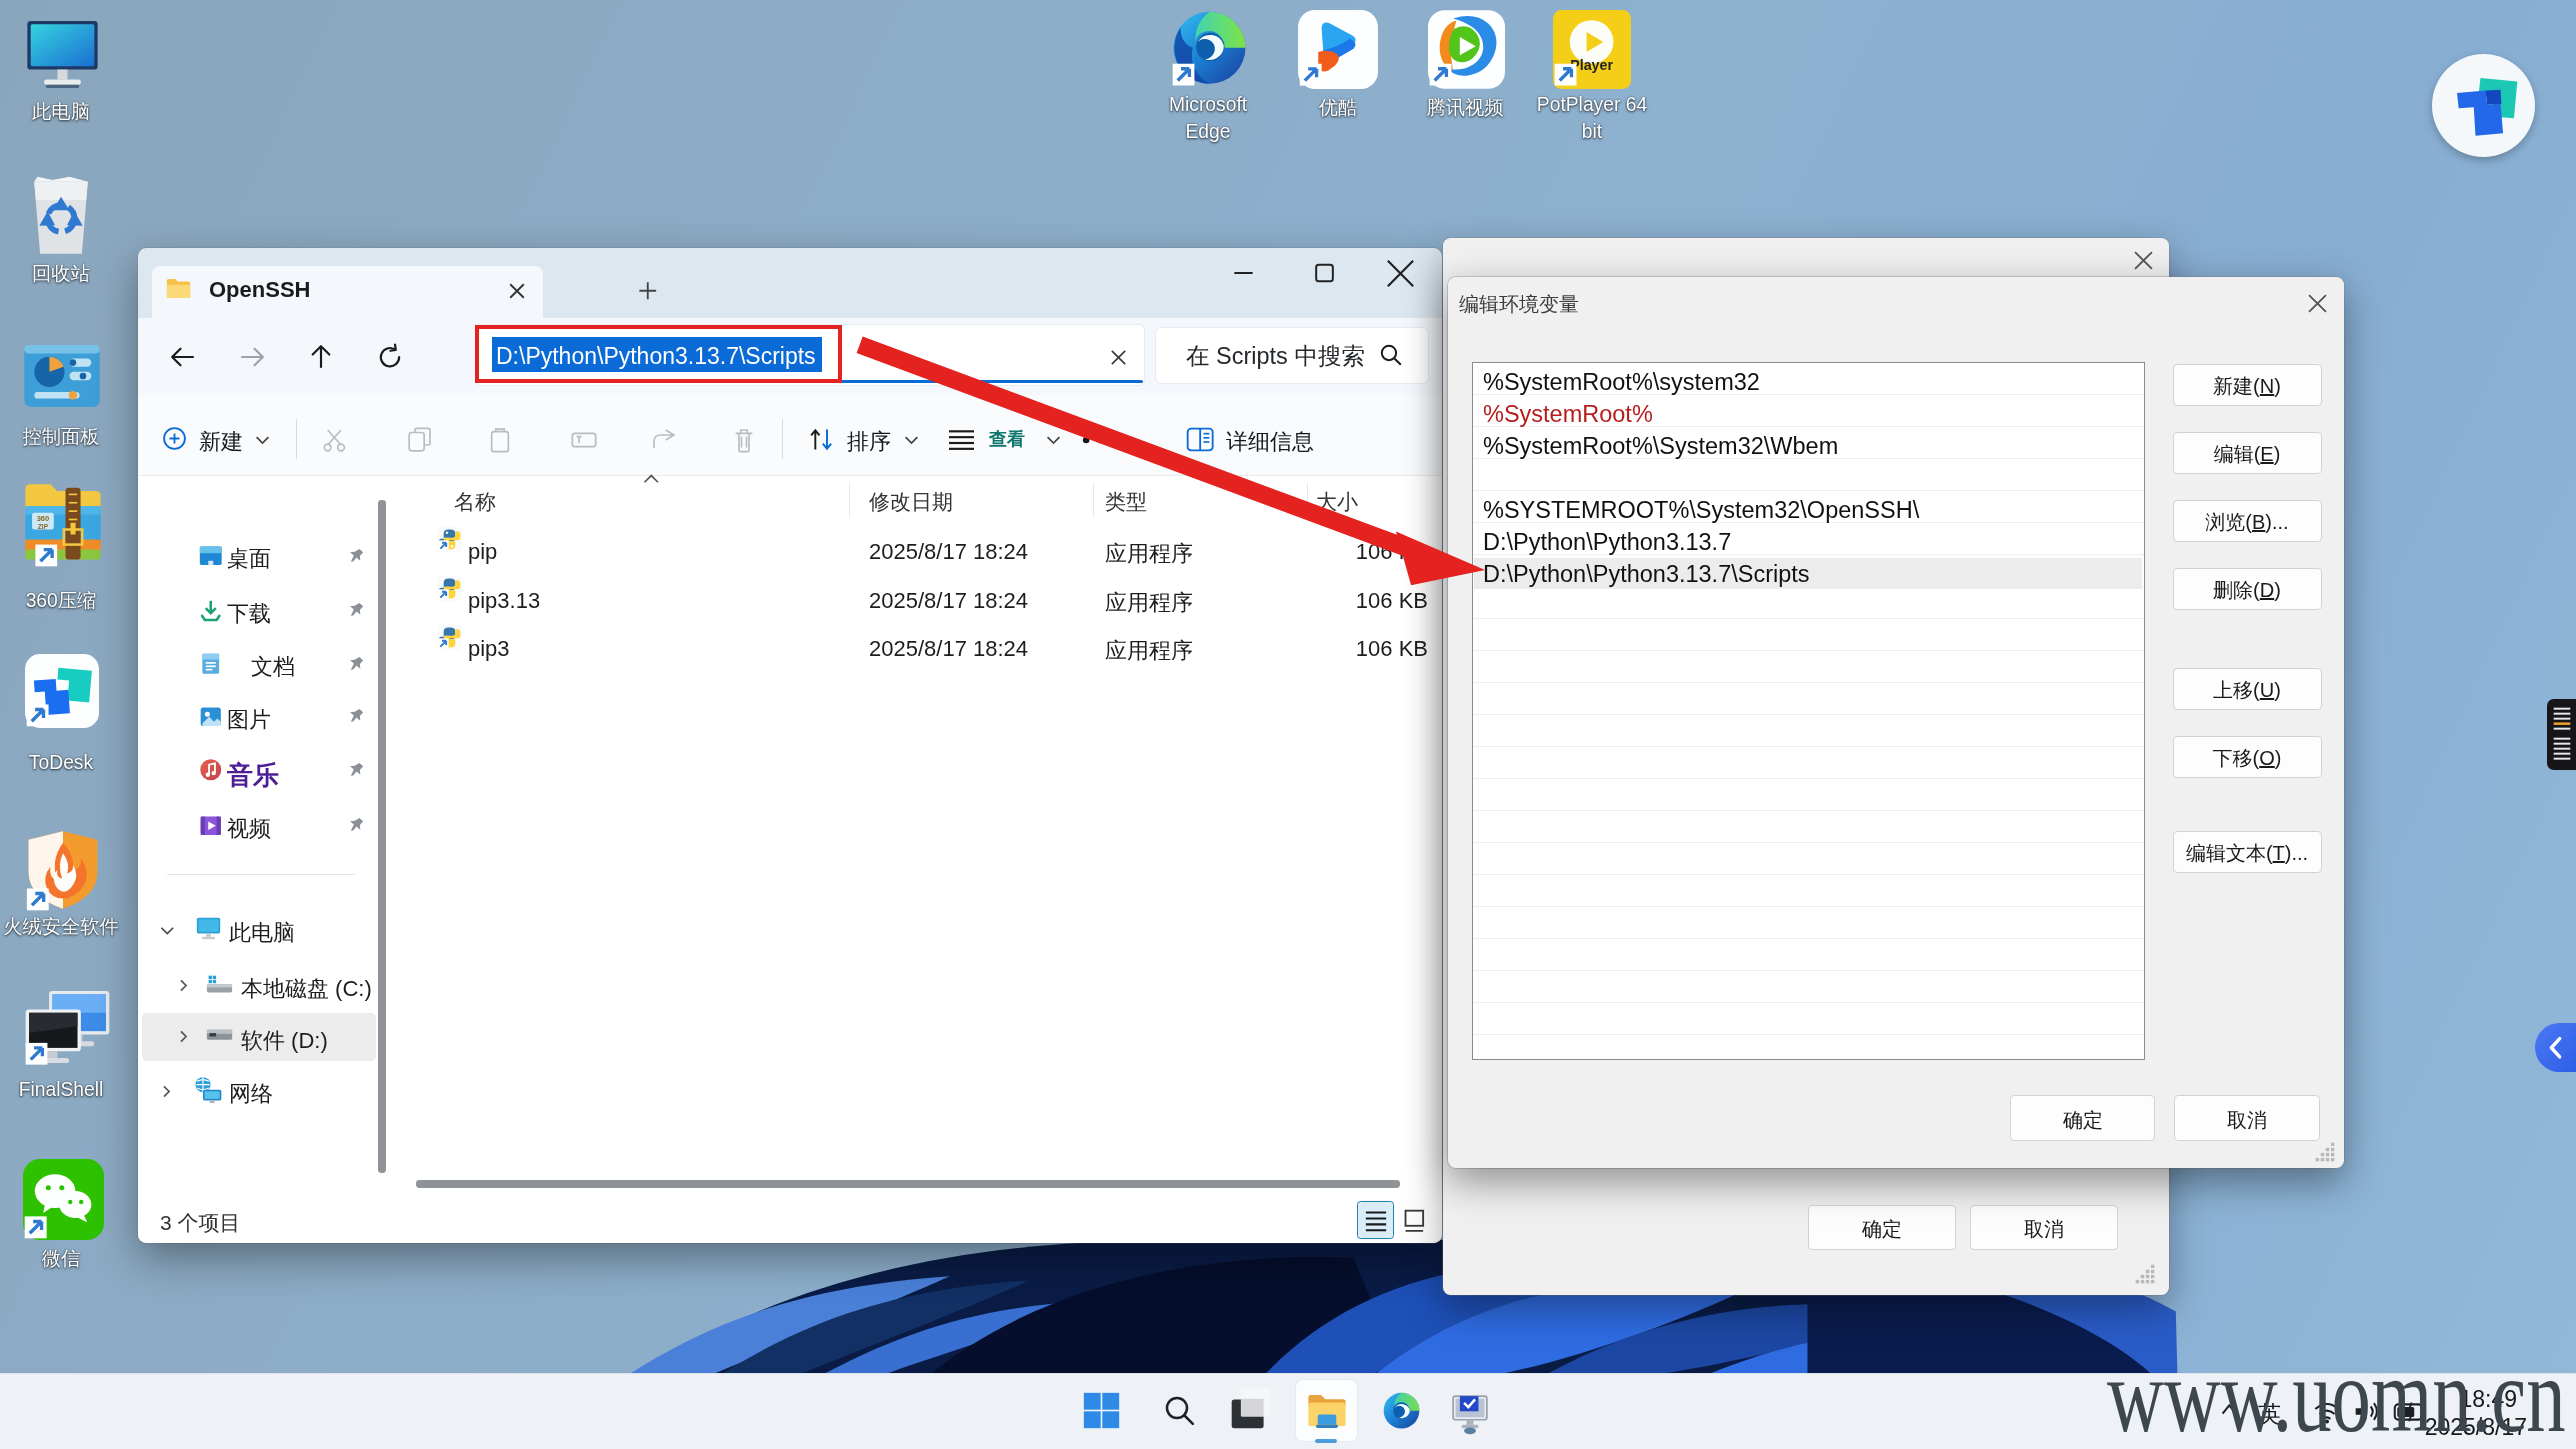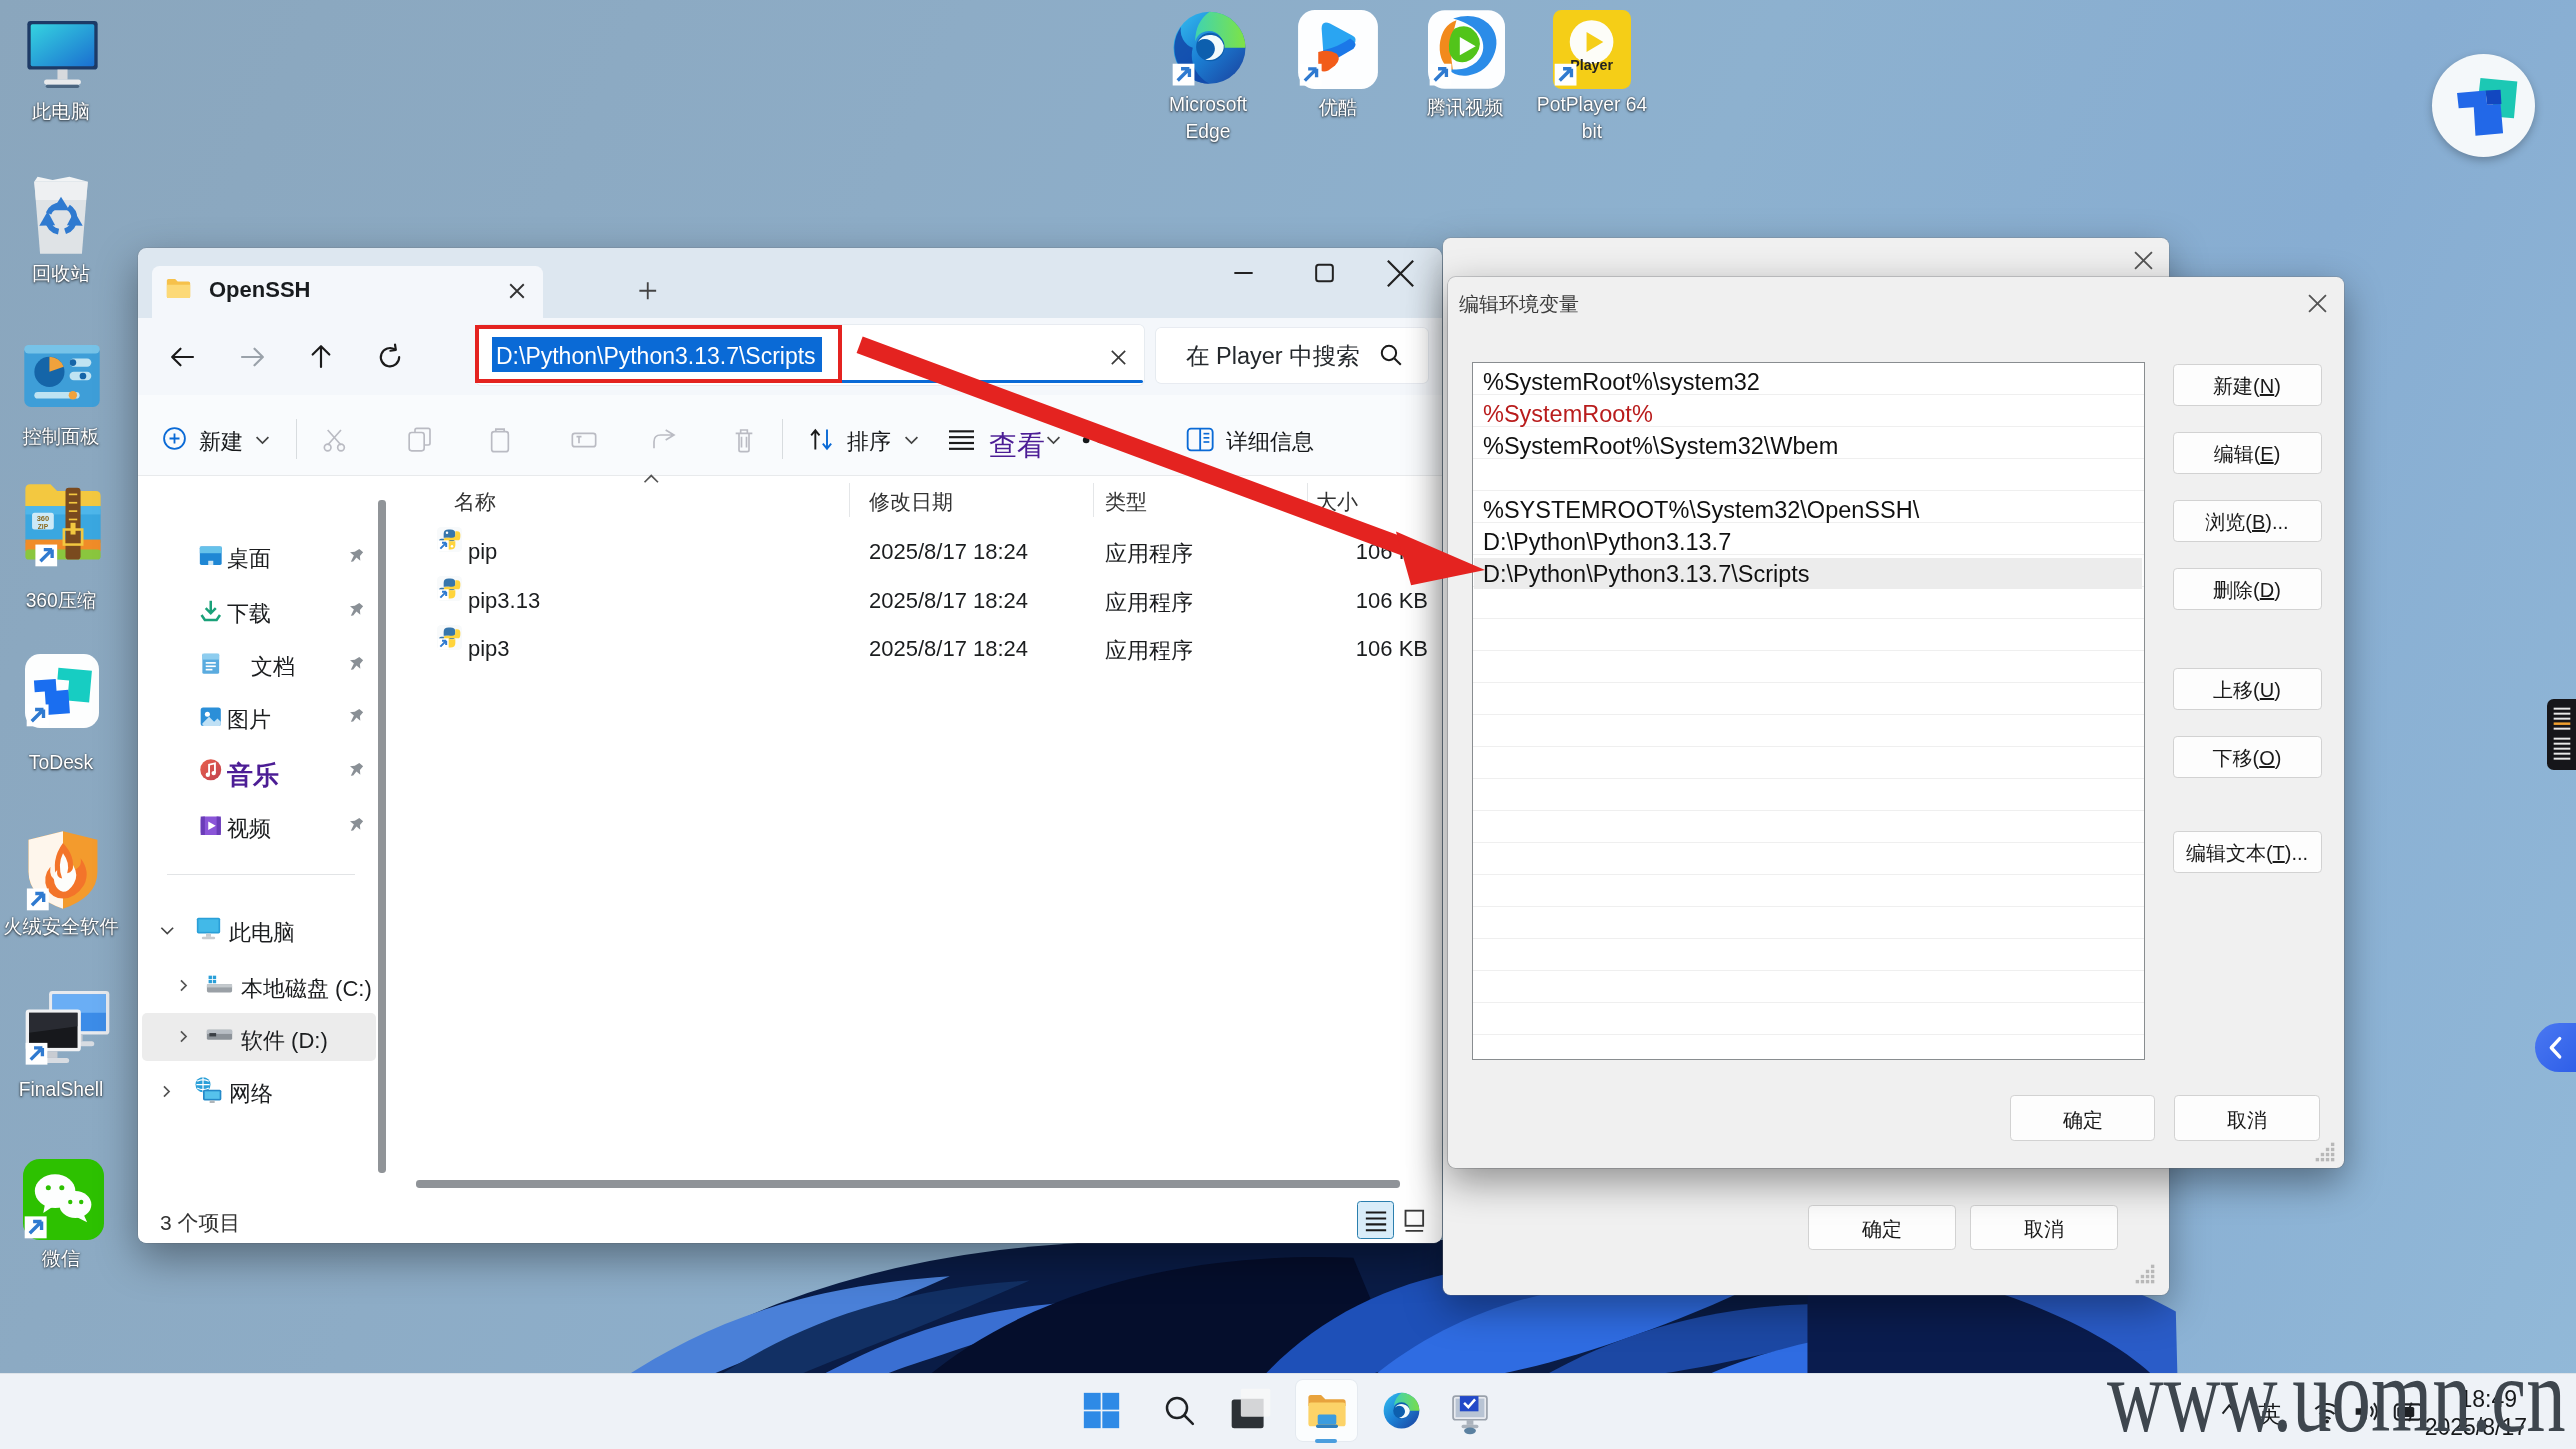--- a/index.html
+++ b/index.html
@@ -259,21 +259,21 @@
     
     <div class="abs" style="left:338px;top:77px;width:668px;height:60px;background:#fff;border-radius:5px;box-shadow:0 0 0 0.8px #e3e8ee;"></div>
     <div class="abs" style="left:340px;top:132px;width:665px;height:3.4px;background:#0a6ad6;border-radius:1.7px;"></div>
     <div class="abs" style="left:354px;top:89px;width:330px;height:35px;background:#0a6ad6;"></div>
     <div class="abs" style="left:358px;top:95px;font-size:23px;color:#fff;">D:\Python\Python3.13.7\Scripts</div>
     <svg class="abs" style="left:968px;top:97px" width="25" height="25" viewBox="0 0 30 30">
         <path d="M7,7 L23,23 M23,7 L7,23" stroke="#3a3a3a" stroke-width="2"></path>
       </svg>
     
     <div class="abs" style="left:1018px;top:80px;width:272px;height:55px;background:#fff;border-radius:5px;box-shadow:0 0 0 0.8px #e3e8ee;"></div>
-    <div class="abs" style="left:1048px;top:92px;font-size:23.5px;color:#24282c;width:210px;overflow:hidden;white-space:nowrap;">在 Player 中搜索</div>
+    <div class="abs" style="left:1048px;top:92px;font-size:23.5px;color:#24282c;width:210px;overflow:hidden;white-space:nowrap;">在 Scripts 中搜索</div>
     <svg class="abs" style="left:1240px;top:94px" width="27" height="27" viewBox="0 0 32 32">
       <circle cx="13" cy="13" r="8.5" fill="none" stroke="#1b1b1b" stroke-width="2.4"></circle>
         <line x1="19.5" y1="19.5" x2="27" y2="27" stroke="#1b1b1b" stroke-width="2.4"></line>
     </svg>
 
     
     <div class="abs" style="left:0;top:147px;width:1304px;height:80px;background:#f9fbfd;border-bottom:0.8px solid #e8eaec;"></div>
     <svg class="abs" style="left:23.5px;top:178px" width="25" height="25" viewBox="0 0 30 30">
       <circle cx="15" cy="15" r="12.5" fill="none" stroke="#0a6ad6" stroke-width="2.2"></circle>
         <path d="M15,9 L15,21 M9,15 L21,15" stroke="#0a6ad6" stroke-width="2.2"></path>
@@ -317,21 +317,21 @@
         <path d="M3,5 L10,12 L17,5" stroke="#444" stroke-width="2" fill="none"></path>
       </svg>
     <svg class="abs" style="left:809px;top:180px" width="29" height="25" viewBox="0 0 34 30">
       <g stroke="#1b1b1b" stroke-width="2.6">
           <line x1="2" y1="4" x2="32" y2="4"></line>
           <line x1="2" y1="11" x2="32" y2="11"></line>
           <line x1="2" y1="18" x2="32" y2="18"></line>
           <line x1="2" y1="25" x2="32" y2="25"></line>
         </g>
     </svg>
-    <div class="abs" style="left:851px;top:179px;font-size:28px;color:#4c1d95;">查看</div>
+    <div class="abs" style="left:851px;top:179px;font-size:18px;color:#0f766e;font-weight:bold;">查看</div>
     <svg class="abs" style="left:907px;top:185px" width="17" height="13.5" viewBox="0 0 20 16">
         <path d="M3,5 L10,12 L17,5" stroke="#444" stroke-width="2" fill="none"></path>
       </svg>
     <svg class="abs" style="left:943px;top:187px" width="42" height="10" viewBox="0 0 50 12">
         <g fill="#16181a">
           <circle cx="6" cy="6" r="4"></circle>
           <circle cx="23" cy="6" r="4"></circle>
           <circle cx="40" cy="6" r="4"></circle>
         </g>
       </svg>

